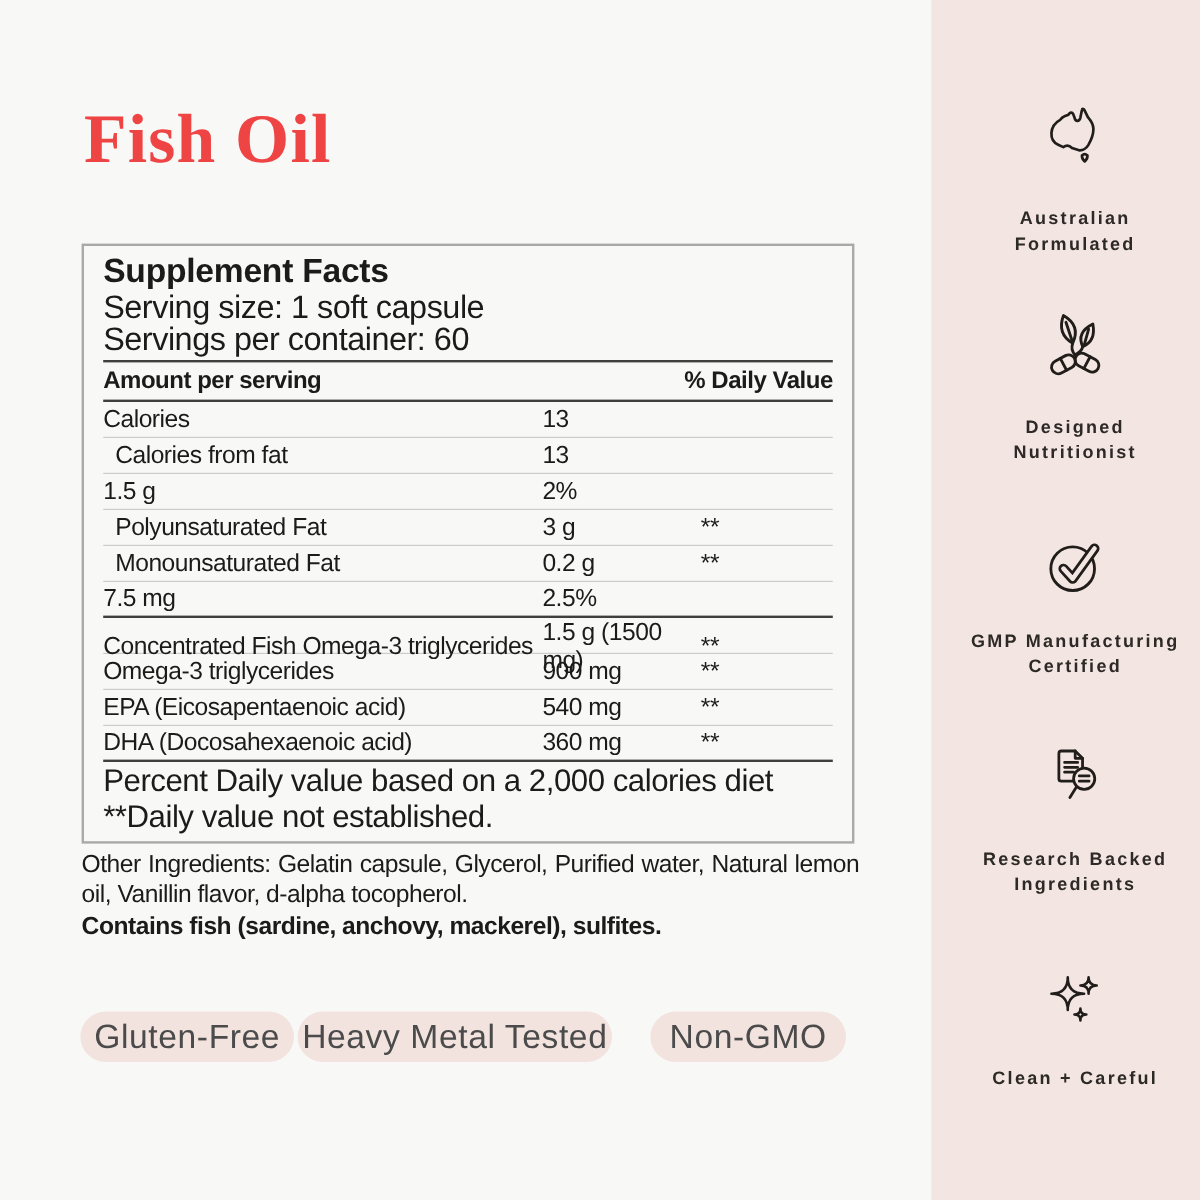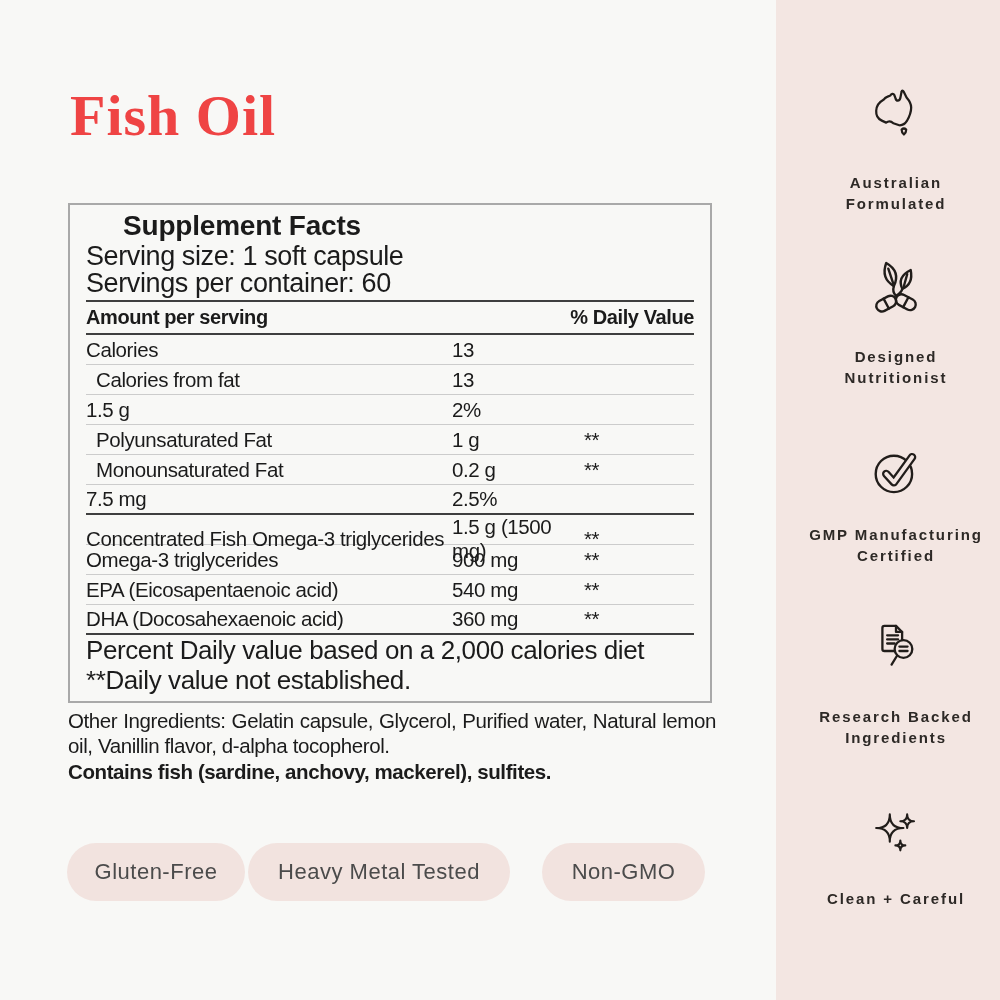--- a/index.html
+++ b/index.html
@@ -21,21 +21,21 @@
   }
   
   .sf-box {
     position:absolute; left:68px; top:203px;
     width:644px; height:500px;
     border:2px solid #a9a9a9;
     padding:4px 16px 0 16px;
     background:#f8f8f6;
   }
   .cnd { letter-spacing:-0.4px; }
-  .sf-heading { font-size:28px; font-weight:700; height:34px; line-height:34px; letter-spacing:-0.2px;margin-left:37px; }
+  .sf-heading { font-size:28px; font-weight:700; height:34px; line-height:34px; letter-spacing:-0.2px; }
   .sf-serving-line { font-size:27px; height:27px; line-height:27px; }
   .sf-divider-dark { border-top:2px solid #3f3f3f; margin-top:3px; }
   .sf-header-row {
     display:flex; justify-content:space-between; align-items:center;
     height:33px; font-size:20px; font-weight:700;
     border-bottom:2px solid #3f3f3f;
   }
   .sf-row {
     display:grid; grid-template-columns:366px 132px 1fr;
     align-items:center; height:30px; font-size:20.5px;
@@ -46,24 +46,24 @@
   .sf-foot { height:30px; line-height:30px; font-size:26px; }
   
   .other-ing {
     position:absolute; left:68px; top:708px; width:648px;
     font-size:20.5px; line-height:25px;
   }
   .other-ing p.just { text-align:justify; }
   .other-ing p.contains { font-weight:700; margin-top:1px; }
   
   .pill {
-    position:absolute; top:843px; height:58px;
+    position:absolute; top:843px; height:42px;
     background:#f2e3df; border-radius:29px;
     display:flex; align-items:center; justify-content:center;
-    font-size:22px; color:#4b4b4b; letter-spacing:0.5px;
+    font-size:28px; color:#4b4b4b; letter-spacing:0.5px;
   }
   .pill-1 { left:67px;  width:178px; }
   .pill-2 { left:248px; width:262px; }
   .pill-3 { left:542px; width:163px; }
   
   .sidebar {
     position:absolute; left:776px; top:0; width:224px; height:1000px;
     background:#f3e6e2;
   }
   .badge { position:absolute; left:0; width:224px; text-align:center;padding-left:16px; }
@@ -102,21 +102,21 @@
     <span class="name ind cnd">Calories from fat</span>
     <span class="cnd">13</span>
     <span class="cnd"></span>
   </div>
   <div class="sf-row">
     <span class="cnd">1.5 g</span>
     <span class="cnd">2%</span>
   </div>
   <div class="sf-row">
     <span class="name ind cnd">Polyunsaturated Fat</span>
-    <span class="cnd">1 g</span>
+    <span class="cnd">3 g</span>
     <span class="cnd">**</span>
   </div>
   <div class="sf-row">
     <span class="name ind cnd">Monounsaturated Fat</span>
     <span class="cnd">0.2 g</span>
     <span class="cnd">**</span>
   </div>
   <div class="sf-row dark">
     <span class="cnd">7.5 mg</span>
     <span class="cnd">2.5%</span>

